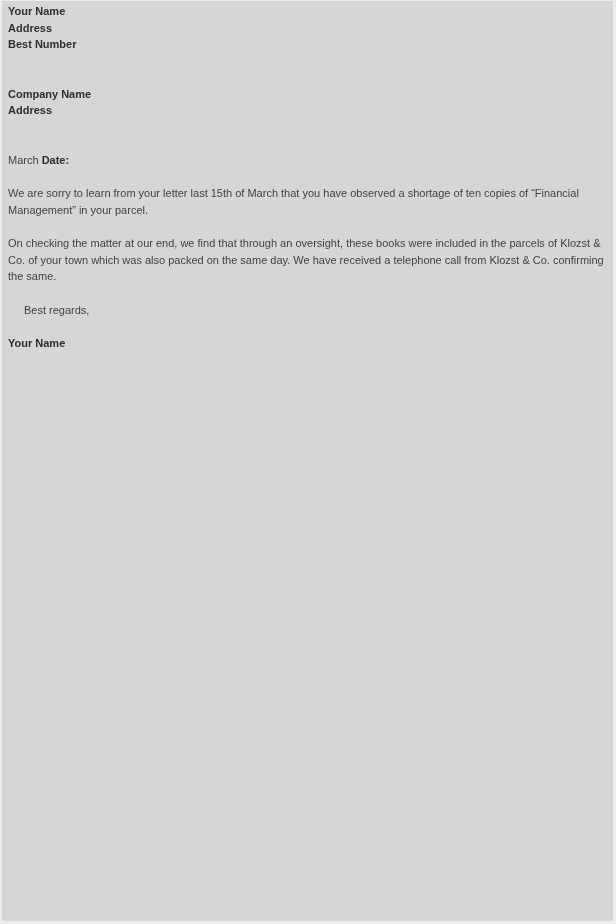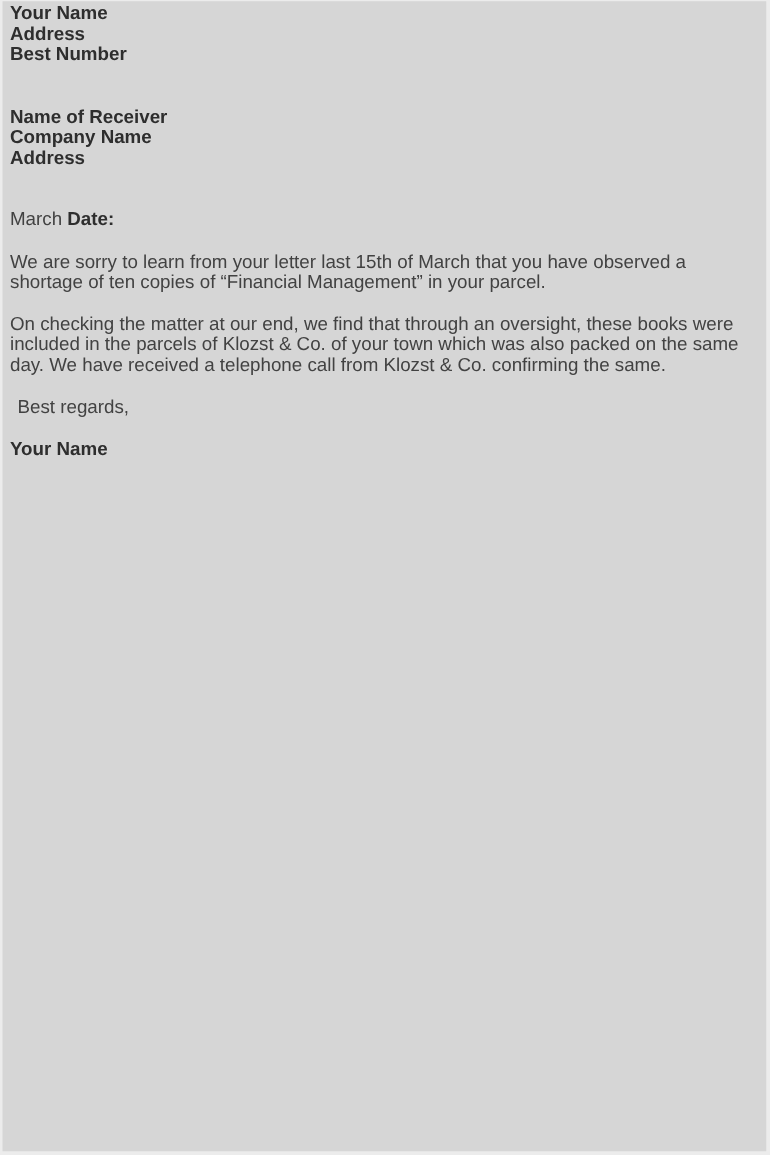--- a/index.html
+++ b/index.html
@@ -11,46 +11,45 @@
     box-sizing: border-box;
     width: 616px;
     height: 924px;
     background: var(--letter-bg, #d6d6d6);
     border-top: 1px solid var(--edge, #ececec);
     border-left: 2px solid var(--edge, #ececec);
     border-right: 3px solid var(--edge, #ececec);
     border-bottom: 3px solid var(--edge, #ececec);
     padding: 2px 8px 0 6px;
     font-family: "Liberation Sans", "DejaVu Sans", sans-serif;
-    font-size: 15px;
+    font-size: 11px;
     line-height: 16.5px;
     color: var(--body-text, #424242);
     overflow: hidden;
   }
   .block { margin: 0 0 33px 0; }
   .block-line { white-space: nowrap; }
   .bold { font-weight: bold; color: var(--strong-text, #2e2e2e); }
   .para { margin: 0 0 17px 0; }
   .salutation { margin: 0 0 17px 0; }
-  .closing { margin: 0 0 17px 6px; }
+  .closing { margin: 0 0 17px 16px; }
   .signature { margin: 0; }
 </style>
 </head>
 <body>
 
 <div class="letter-page">
 
   <div class="block">
     <div class="block-line bold">Your Name</div>
     <div class="block-line bold">Address</div>
     <div class="block-line bold">Best Number</div>
   </div>
 
   <div class="block">
-    <div class="block-line bold">Name of Receiver</div>
     <div class="block-line bold">Company Name</div>
     <div class="block-line bold">Address</div>
   </div>
 
 
   <div class="salutation">
     <span>March </span><span class="bold">Date:</span>
   </div>
 
   <p class="para">We are sorry to learn from your letter last 15th of March that you have observed a shortage of ten copies of “Financial Management” in your parcel.</p>

